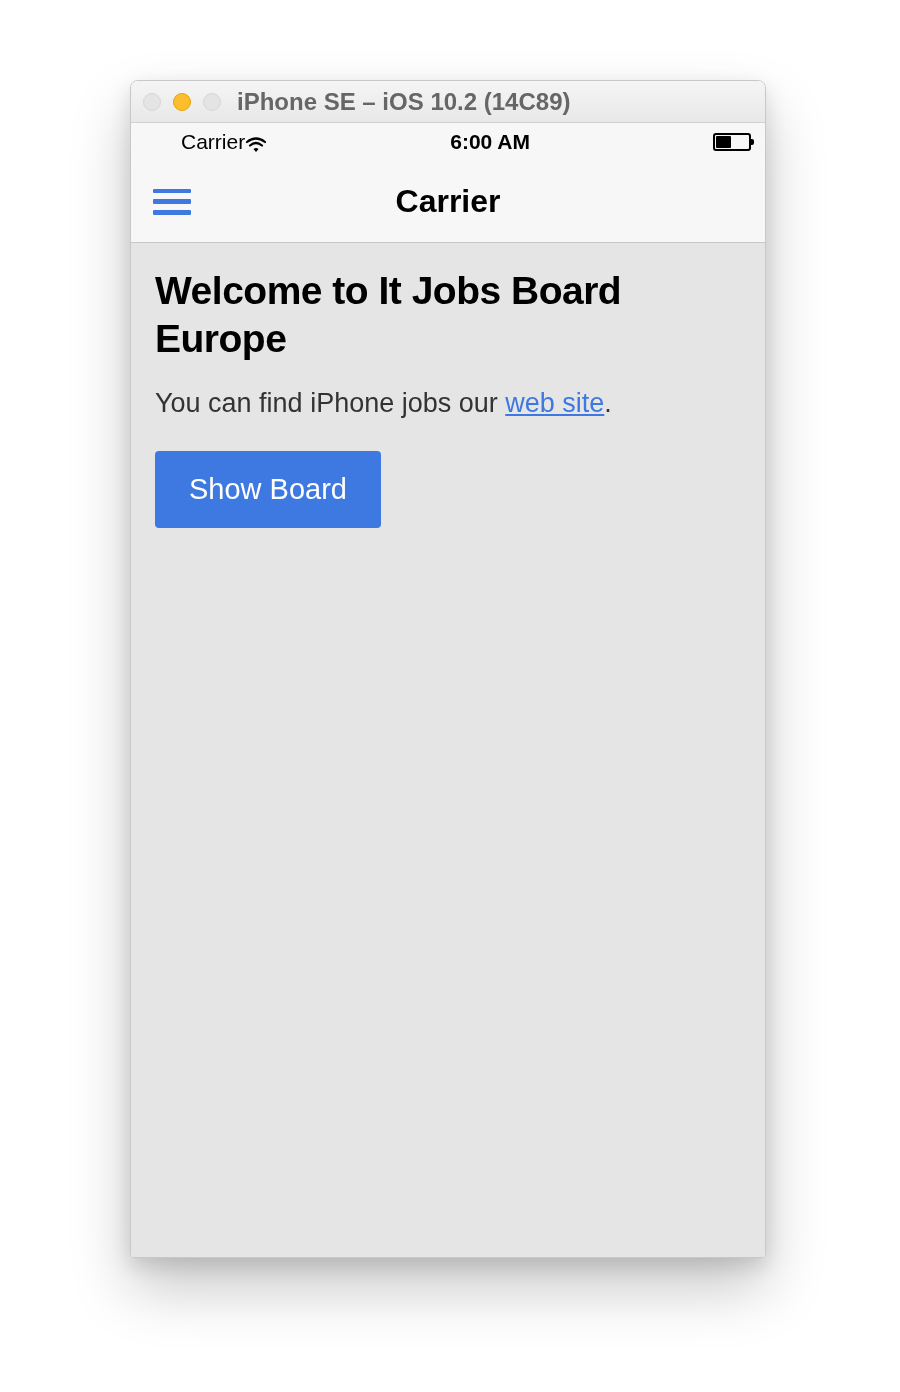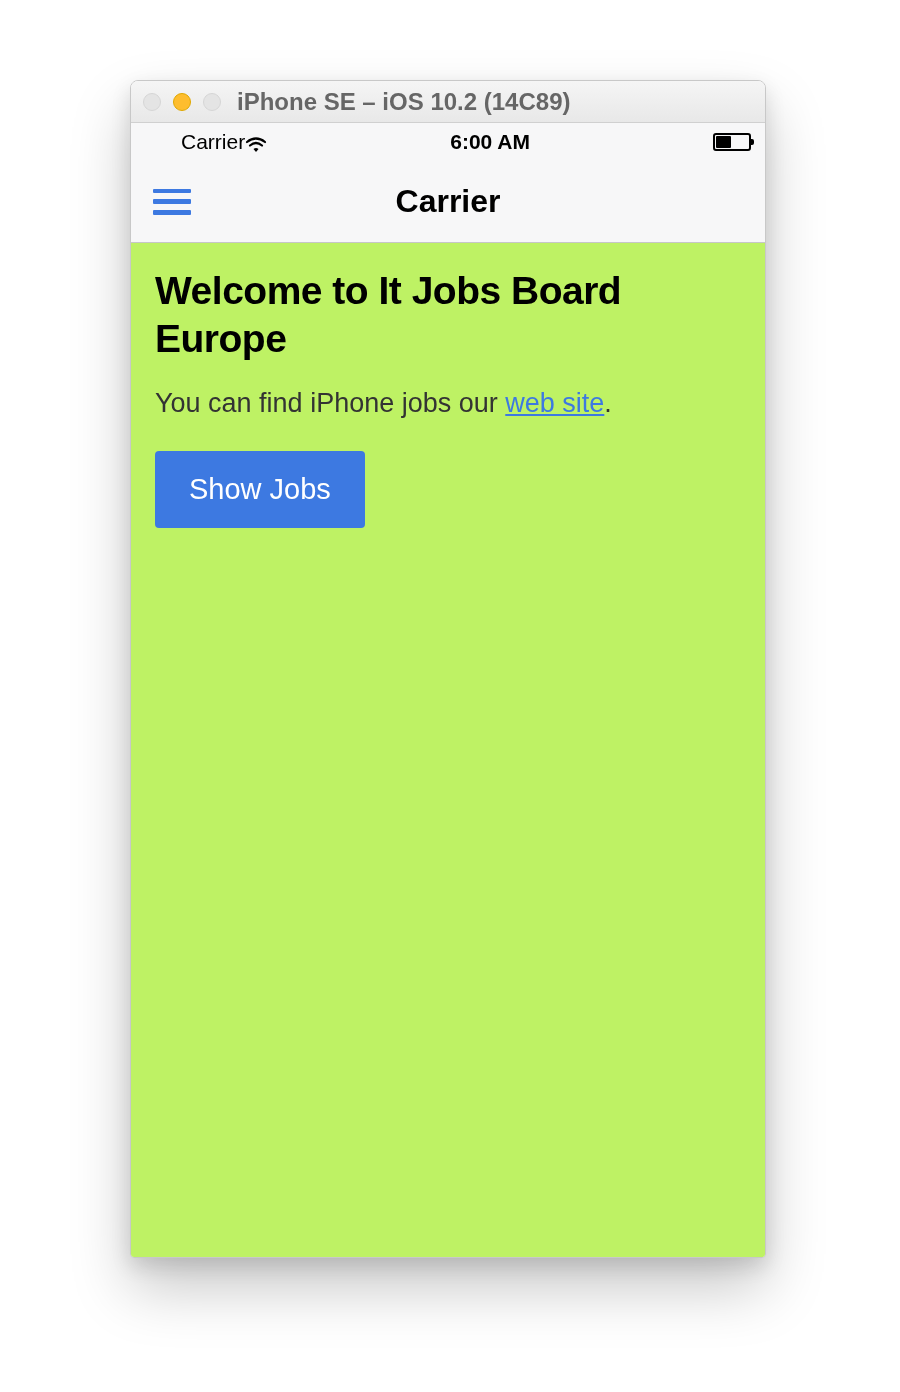--- a/index.html
+++ b/index.html
@@ -128,21 +128,21 @@
     }
     .navbar-title {
       flex: 1;
       text-align: center;
       font-size: 32px;
       font-weight: 600;
       color: #000;
     }
     .content {
       flex: 1;
-      background: #bef264;
+      background: #e5e5e5;
       padding: 24px 24px;
     }
     .heading {
       font-size: 39px;
       font-weight: 700;
       color: #000;
       line-height: 1.24;
       margin-bottom: 24px;
       letter-spacing: -0.5px;
     }
@@ -207,16 +207,16 @@
         <span></span>
     </div>
     <div class="navbar-title">Carrier</div>
   </div>
 
   <div class="content">
     <h1 class="heading">Welcome to It Jobs Board Europe</h1>
     <p class="subtext">
       <span>You can find iPhone jobs our </span><a class="link">web site</a><span>.</span>
     </p>
-    <button class="show-btn">Show Jobs</button>
+    <button class="show-btn">Show Board</button>
   </div>
 
 </div>
 
 </body></html>

